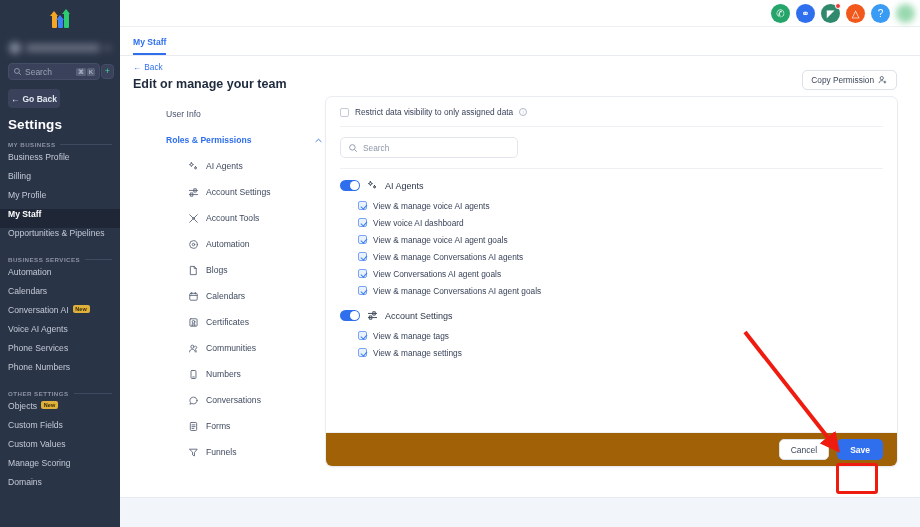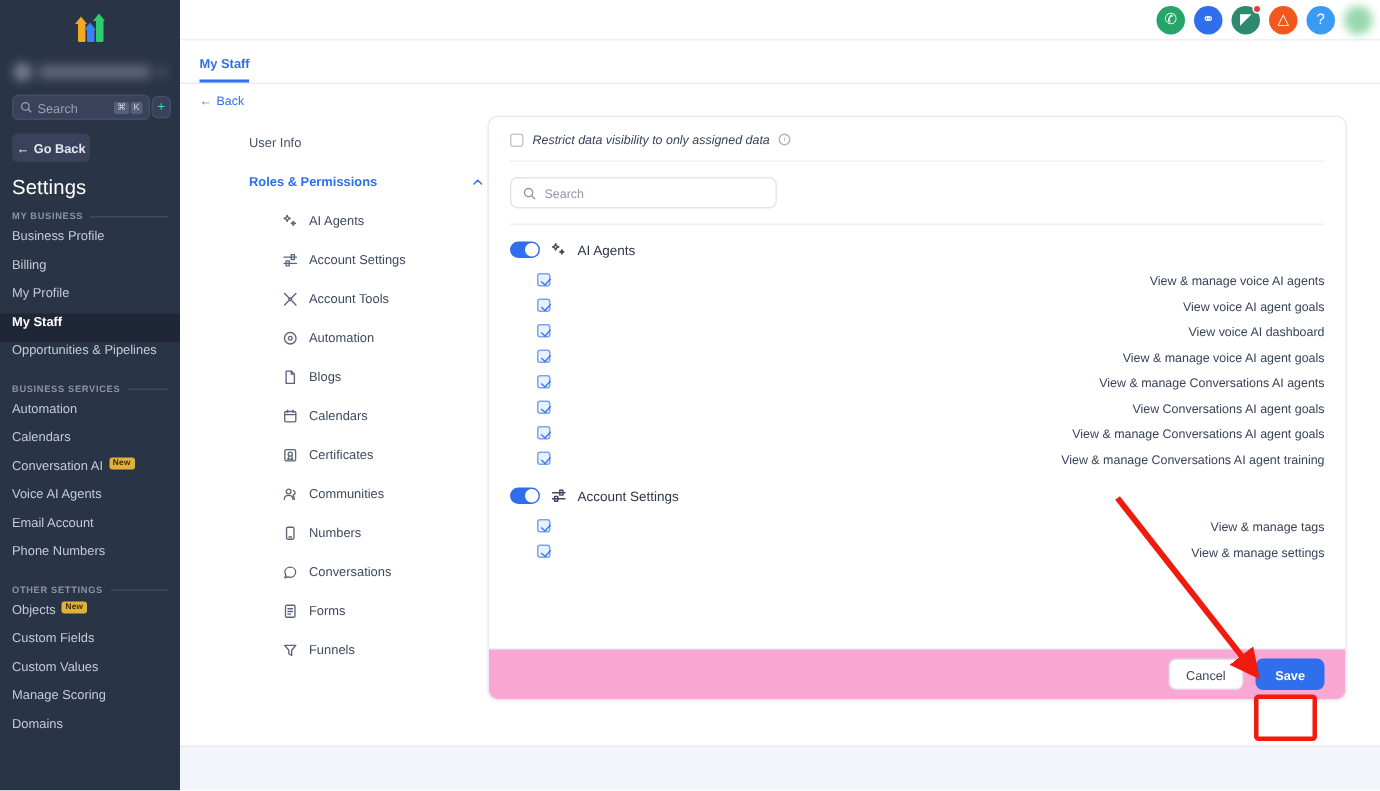--- a/index.html
+++ b/index.html
@@ -61,21 +61,21 @@
     color:#3ddc97; font-size:9px; line-height:1;
   }
 
   .go-back {
     margin: 9px 8px 0 8px; height: 19px; width: 52px;
     background: #39425a; border-radius: 4px;
     display: flex; align-items: center; justify-content:center; gap:3px;
     font-size: 8.5px; color: #e3e8f0; font-weight:600;
   }
   .settings-title {
-    margin: 9px 0 0 8px; font-size: 13.5px; font-weight: 400; color: #ffffff; letter-spacing:.1px;
+    margin: 9px 0 0 8px; font-size: 13.5px; font-weight: 700; color: #ffffff; letter-spacing:.1px;
   }
 
   .grp { display:flex; align-items:center; gap:5px; margin: 9px 8px 4px 8px; }
   .grp-label { font-size: 6.2px; letter-spacing: .45px; color: #8b93a4; white-space:nowrap; font-weight:600; }
   .grp-line { flex:1; height:1px; background:#3f4a60; }
 
   .sb-item {
     height: 19px; display:flex; align-items:flex-start; gap:4px;
     padding: 0 8px; font-size: 8.6px; color: #c3cad6; white-space: nowrap;
   }
@@ -132,21 +132,21 @@
   
   .card {
     position:absolute; left: 205px; right: 22px; top: 5px; bottom: 30px;
     background:#fff; border:1px solid #e9ecf1; border-radius: 7px;
     box-shadow: 0 1px 2px rgba(20,30,60,.04);
     display:flex; flex-direction:column; overflow:hidden;
   }
   .card-scroll { flex:1; overflow:hidden; padding: 10px 0 0 0; position:relative; }
   .rowline { height:1px; background:#eef0f4; margin: 0 14px; }
 
-  .restrict { display:flex; align-items:center; gap:6px; padding: 0 14px 9px 14px; font-style: italic; }
+  .restrict { display:flex; align-items:center; gap:6px; padding: 0 14px 9px 14px; }
   .cb {
     width: 9px; height: 9px; border-radius: 2px; border: 1px solid #c5cbd6; background:#fff;
     flex: 0 0 9px;
   }
   .cb.checked { border-color:#7aa5f5; background:#eaf1fe; position:relative; }
   .cb.checked::after {
     content:''; position:absolute; left:2.6px; top:.6px; width:2.6px; height:5px;
     border:solid #3b7df0; border-width:0 1.4px 1.4px 0; transform: rotate(42deg);
   }
   .restrict-lb { font-size:8.3px; color:#39435a; }
@@ -160,27 +160,27 @@
     width: 178px; height: 21px; border:1px solid #e2e6ec; border-radius:5px;
     display:flex; align-items:center; gap:5px; padding: 0 7px;
   }
   .psearch .ph { font-size:8.3px; color:#8e97a8; }
 
   .sect-head { display:flex; align-items:center; gap:7px; padding: 11px 14px 6px 14px; }
   .toggle { width: 20px; height: 11px; border-radius: 6px; background:#2f6fed; position:relative; flex:0 0 20px; }
   .toggle::after { content:''; position:absolute; top:1.2px; right:1.2px; width:8.6px; height:8.6px; border-radius:50%; background:#fff; }
   .sect-name { font-size:9px; color:#2d374b; font-weight:500; }
 
-  .perm-row { display:flex; align-items:center; gap:6px; padding: 3.5px 14px 3.5px 32px; justify-content: space-between; }
+  .perm-row { display:flex; align-items:center; gap:6px; padding: 3.5px 14px 3.5px 32px; }
   .perm-lb { font-size:8.3px; color:#39435a; }
 
   .card-foot {
     height: 34px; border-top:1px solid #eef0f4;
     display:flex; align-items:center; justify-content:flex-end; gap:8px; padding-right: 14px;
-    background:#f9a8d4;
+    background:#a16207;
   }
   .btn-cancel {
     height: 21px; padding: 0 11px; border:1px solid #dde1e8; border-radius:5px; background:#fff;
     font-size:8.5px; color:#3c4658; display:flex; align-items:center;
   }
   .btn-save {
     height: 21px; padding: 0 13px; border-radius:5px; background:#2f6fed; border:none;
     font-size:8.5px; color:#fff; font-weight:600; display:flex; align-items:center;
   }
   .save-hl {
@@ -264,21 +264,21 @@
           <span>Calendars</span>
         </div>
         <div class="sb-item">
           <span>Conversation AI</span>
           <span class="badge-new">New</span>
         </div>
         <div class="sb-item">
           <span>Voice AI Agents</span>
         </div>
         <div class="sb-item">
-          <span>Email Account</span>
+          <span>Phone Services</span>
         </div>
         <div class="sb-item">
           <span>Phone Numbers</span>
         </div>
         <div class="grp">
           <span class="grp-label">OTHER SETTINGS</span>
           <span class="grp-line"></span>
         </div>
         <div class="sb-item">
           <span>Objects</span>
@@ -316,20 +316,32 @@
       <div class="tab">My Staff</div>
     </div>
 
     <div class="back-row">
       <div class="back-link">
         <span>←</span>
         <span>Back</span>
       </div>
     </div>
 
+    <div class="page-head">
+      <div class="page-title">Edit or manage your team</div>
+      <div class="copy-perm">
+        <span>Copy Permission</span>
+        <svg width="10" height="10" viewBox="0 0 16 16">
+          <circle cx="6" cy="5" r="2.6" fill="none" stroke="#3c4658" stroke-width="1.2"></circle>
+          <path d="M1.8 13c0-2.4 1.9-4 4.2-4 1 0 1.9.3 2.6.8" fill="none" stroke="#3c4658" stroke-width="1.2"></path>
+          <line x1="11" y1="9.2" x2="11" y2="13.4" stroke="#3c4658" stroke-width="1.2"></line>
+          <line x1="8.9" y1="11.3" x2="13.1" y2="11.3" stroke="#3c4658" stroke-width="1.2"></line>
+        </svg>
+      </div>
+    </div>
 
     <div class="body-split">
 
       <div class="inner-nav">
         <div class="in-item">User Info</div>
         <div class="in-item head">
           <span>Roles &amp; Permissions</span>
           <svg width="9" height="9" viewBox="0 0 16 16">
             <path d="M3.5 10L8 5.6L12.5 10" fill="none" stroke="#2f6fed" stroke-width="1.6" stroke-linecap="round"></path>
           </svg>
@@ -459,45 +471,37 @@
                   <path d="M11 8l.6 1.4 1.4.6-1.4.6L11 12l-.6-1.4L9 10l1.4-.6z" fill="none" stroke="#3e4859" stroke-width="1.4" stroke-linecap="round" stroke-linejoin="round"></path>
                 </svg>
                 <span class="sect-name">AI Agents</span>
               </div>
               <div class="perm-row">
                 <span class="cb checked"></span>
                 <span class="perm-lb">View &amp; manage voice AI agents</span>
               </div>
               <div class="perm-row">
                 <span class="cb checked"></span>
-                <span class="perm-lb">View voice AI agent goals</span>
-              </div>
-              <div class="perm-row">
-                <span class="cb checked"></span>
                 <span class="perm-lb">View voice AI dashboard</span>
               </div>
               <div class="perm-row">
                 <span class="cb checked"></span>
                 <span class="perm-lb">View &amp; manage voice AI agent goals</span>
               </div>
               <div class="perm-row">
                 <span class="cb checked"></span>
                 <span class="perm-lb">View &amp; manage Conversations AI agents</span>
               </div>
               <div class="perm-row">
                 <span class="cb checked"></span>
                 <span class="perm-lb">View Conversations AI agent goals</span>
               </div>
               <div class="perm-row">
                 <span class="cb checked"></span>
                 <span class="perm-lb">View &amp; manage Conversations AI agent goals</span>
-              </div>
-              <div class="perm-row">
-                <span class="cb checked"></span>
-                <span class="perm-lb">View &amp; manage Conversations AI agent training</span>
               </div>
               <div class="sect-head">
                 <div class="toggle"></div>
                 <svg width="11" height="11" viewBox="0 0 16 16">
                   <line x1="2" y1="5" x2="14" y2="5" fill="none" stroke="#3e4859" stroke-width="1.4" stroke-linecap="round" stroke-linejoin="round"></line>
                   <line x1="2" y1="11" x2="14" y2="11" fill="none" stroke="#3e4859" stroke-width="1.4" stroke-linecap="round" stroke-linejoin="round"></line>
                   <rect x="9" y="2.6" width="3" height="4.8" fill="none" stroke="#3e4859" stroke-width="1.4" stroke-linecap="round" stroke-linejoin="round"></rect>
                   <rect x="4" y="8.6" width="3" height="4.8" fill="none" stroke="#3e4859" stroke-width="1.4" stroke-linecap="round" stroke-linejoin="round"></rect>
                 </svg>
                 <span class="sect-name">Account Settings</span>

